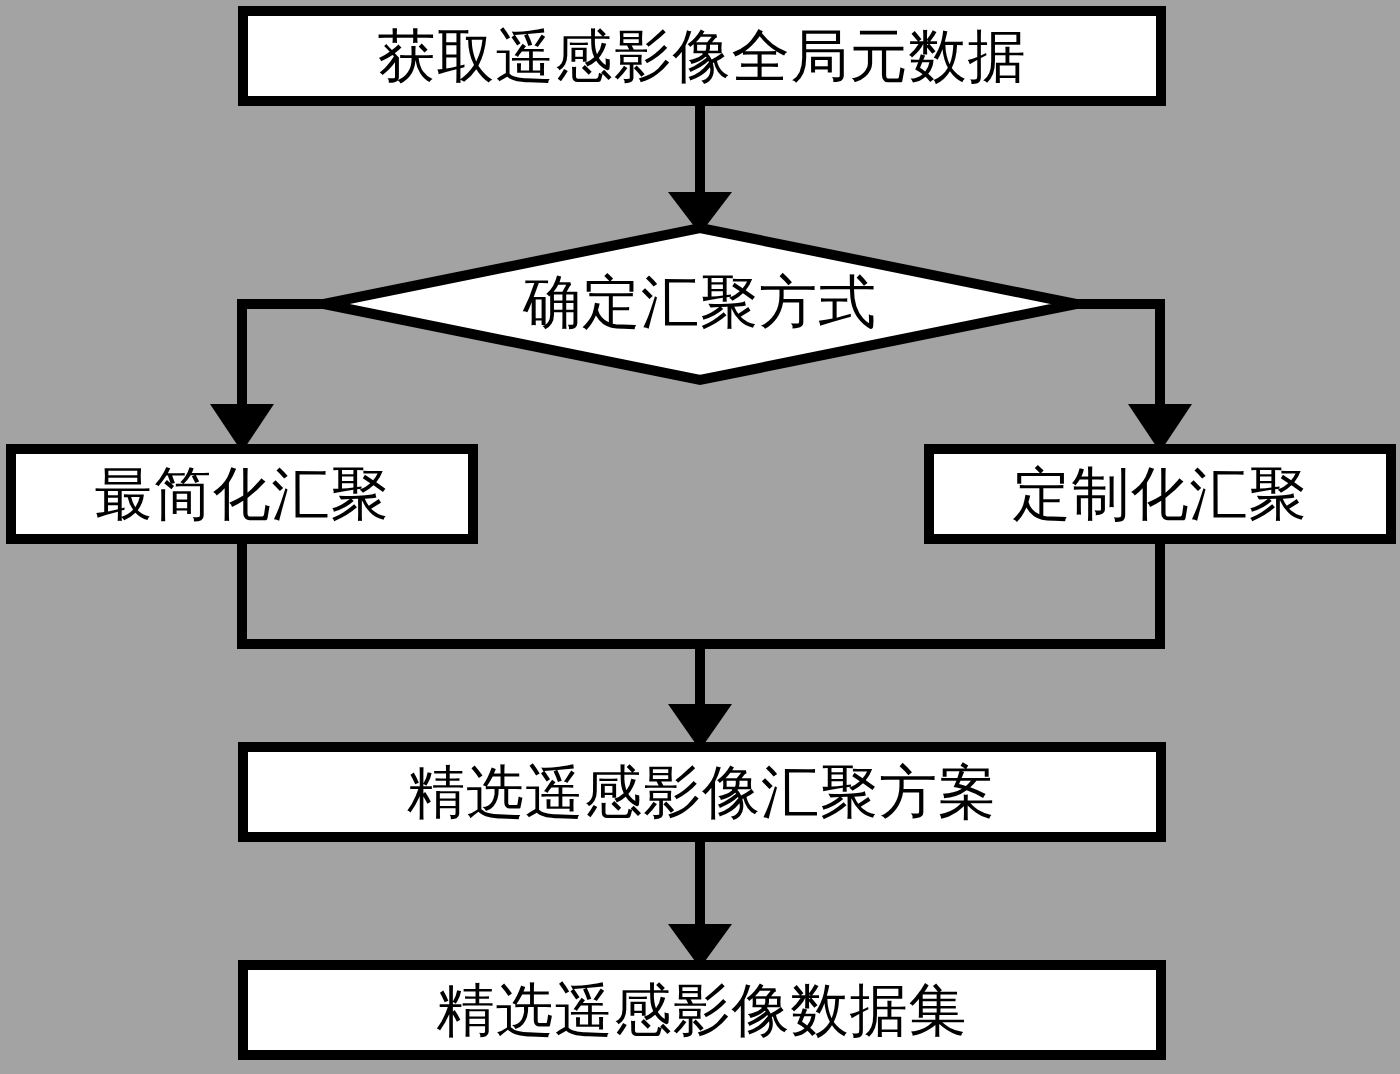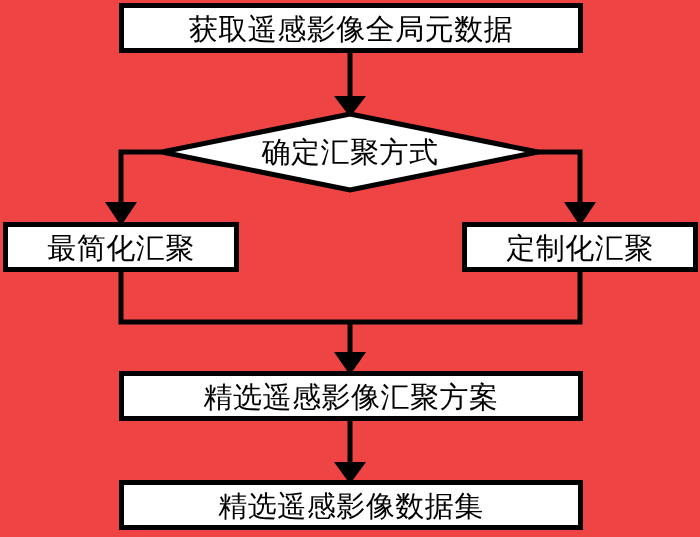--- a/index.html
+++ b/index.html
@@ -8,21 +8,21 @@
     padding: 0;
     background: #ffffff;
   }
   body {
     font-family: "Liberation Serif", "DejaVu Serif", serif;
   }
   #canvas {
     position: relative;
     width: 700px;
     height: 537px;
-    background: #ef4444;
+    background: #a3a3a3;
     overflow: hidden;
   }
   #flow-svg {
     position: absolute;
     left: 0;
     top: 0;
     width: 700px;
     height: 537px;
   }
   .node-label {

